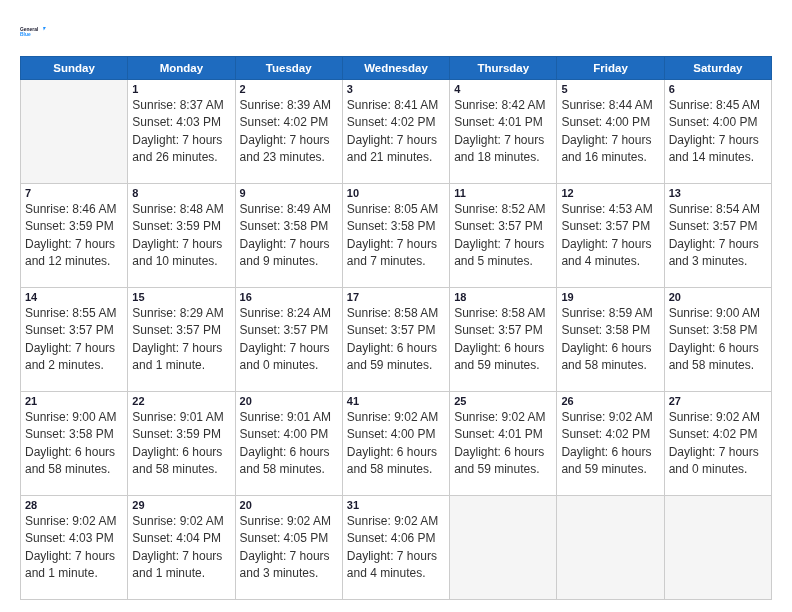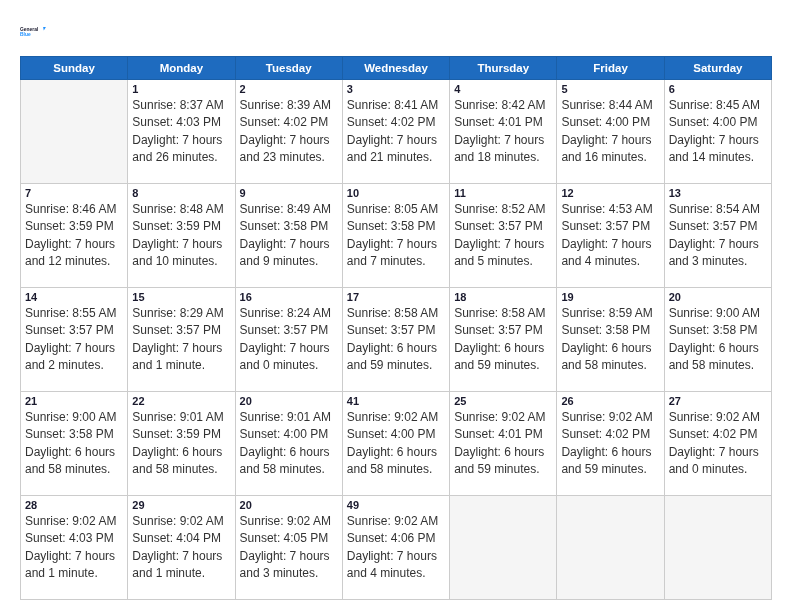--- a/index.html
+++ b/index.html
@@ -390,21 +390,21 @@
           <td>
             <div class="day-num">20</div>
             <div class="day-info">
               <div>Sunrise: 9:02 AM</div>
               <div>Sunset: 4:05 PM</div>
               <div>Daylight: 7 hours</div>
               <div>and 3 minutes.</div>
             </div>
           </td>
           <td>
-            <div class="day-num">49</div>
+            <div class="day-num">31</div>
             <div class="day-info">
               <div>Sunrise: 9:02 AM</div>
               <div>Sunset: 4:06 PM</div>
               <div>Daylight: 7 hours</div>
               <div>and 4 minutes.</div>
             </div>
           </td>
           <td class="empty"></td>
           <td class="empty"></td>
           <td class="empty"></td>

